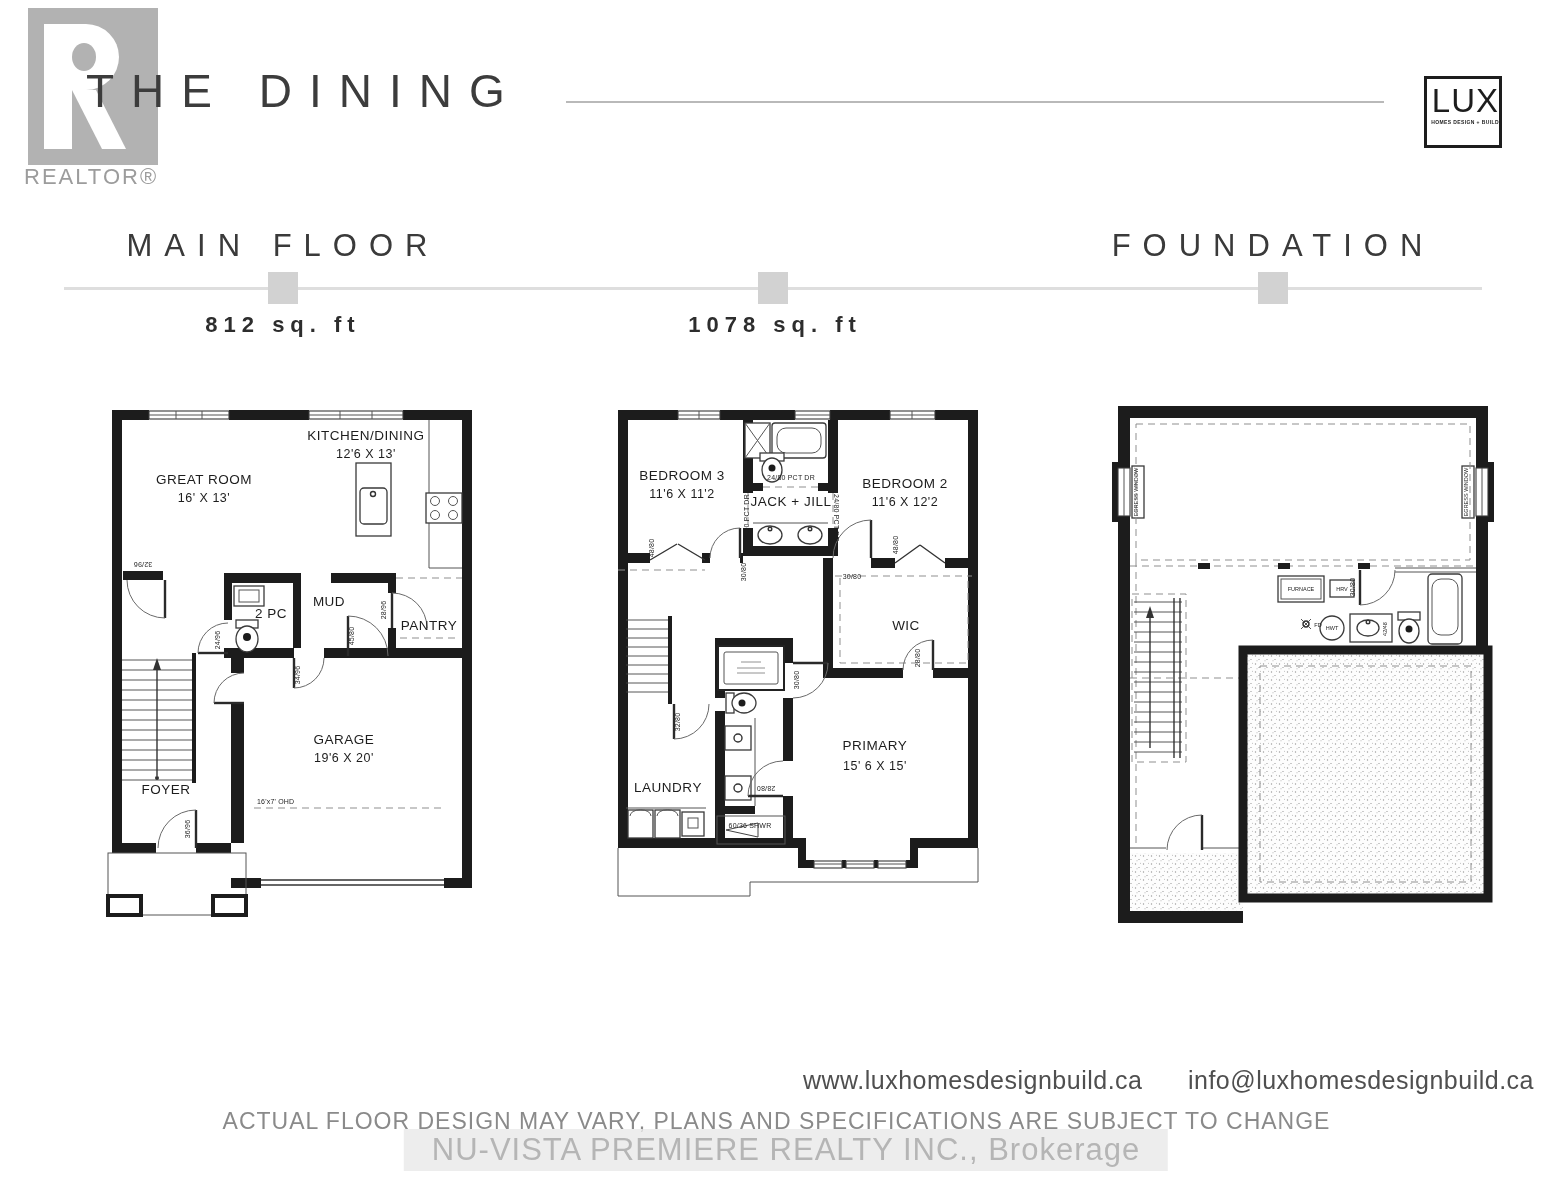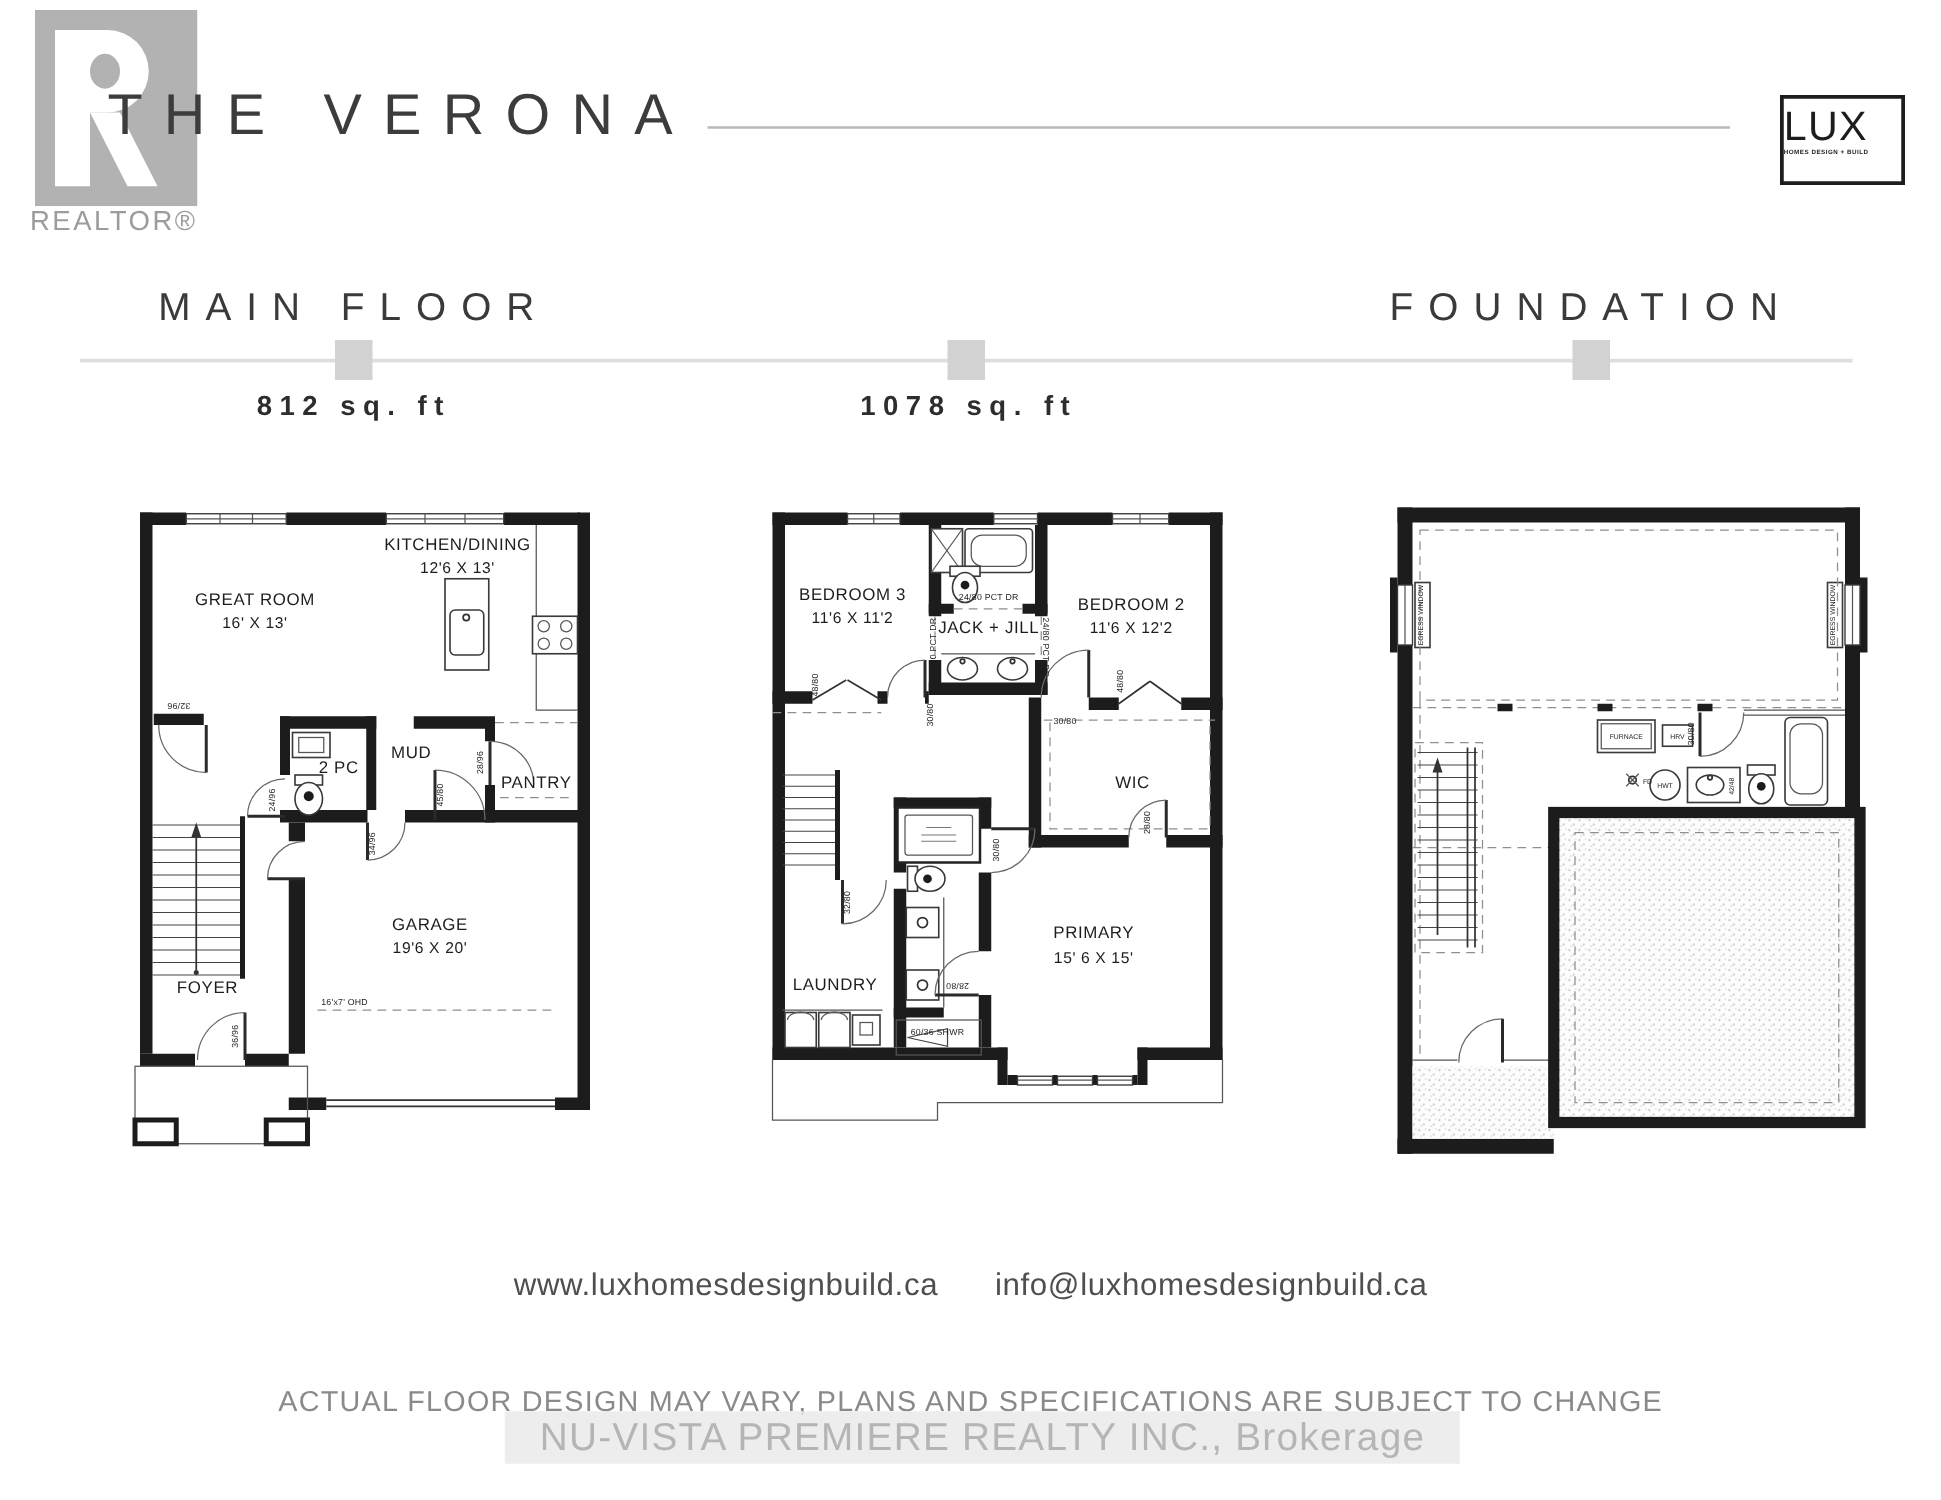--- a/index.html
+++ b/index.html
@@ -4,21 +4,21 @@
 <style>
   html,body{margin:0;padding:0;background:#ffffff;}
   .page{position:relative;width:1553px;height:1200px;background:#fff;overflow:hidden;
         font-family:"Liberation Sans",sans-serif;color:#222;}
   .abs{position:absolute;}
 
   
   .realtor-text{position:absolute;left:24px;top:164px;font-size:22px;letter-spacing:2px;color:#9c9c9c;font-weight:400;}
   .page-title{position:absolute;left:86px;top:64px;font-size:46px;font-weight:300;letter-spacing:17px;color:#3c3c3c;white-space:nowrap;z-index:3;}
   .title-rule{position:absolute;left:566px;top:101px;width:818px;height:2px;background:#b9b9b9;}
-  .lux-box{position:absolute;left:1424px;top:76px;width:100px;height:72px;border:3px solid #1d1d1d;box-sizing:border-box;text-align:left;}
+  .lux-box{position:absolute;left:1424px;top:76px;width:78px;height:72px;border:3px solid #1d1d1d;box-sizing:border-box;text-align:right;}
   .lux-name{font-size:33px;font-weight:300;letter-spacing:1px;color:#1d1d1d;line-height:1;margin-top:5px;}
   .lux-tagline{font-size:5px;letter-spacing:.4px;color:#1d1d1d;margin-top:2px;font-weight:700;}
 
   
   .floors-rule{position:absolute;left:64px;top:287px;width:1418px;height:3px;background:#dedede;}
   .rule-square{position:absolute;top:272px;width:30px;height:32px;background:#d2d2d2;}
   .floor-head{position:absolute;top:228px;transform:translateX(-50%);font-size:31px;font-weight:300;letter-spacing:12px;color:#3a3a3a;white-space:nowrap;}
   .floor-area{position:absolute;top:312px;transform:translateX(-50%);font-size:22px;font-weight:700;letter-spacing:6px;color:#2d2d2d;white-space:nowrap;}
 
   
@@ -34,42 +34,42 @@
   .tread{stroke:#444;stroke-width:.9;}
   .tiny{stroke:#777;stroke-width:.8;}
   text{fill:#1d1d1d;font-family:"Liberation Sans",sans-serif;}
   .rm{font-size:13.5px;letter-spacing:.5px;}
   .dm{font-size:12.5px;letter-spacing:.5px;}
   .dl{font-size:7px;letter-spacing:.2px;}
   .dt{font-size:5.5px;}
   .mid{text-anchor:middle;}
 
   
-  .footer-contact{position:absolute;top:1014px;left:0;width:100%;text-align:center;font-size:25px;color:#4f4f4f;letter-spacing:.5px;}
+  .footer-contact{position:absolute;top:1066px;left:0;width:100%;text-align:right;font-size:25px;color:#4f4f4f;letter-spacing:.5px;}
   .footer-contact span{margin:0 19px;}
   .disclaimer{position:absolute;top:1108px;left:0;width:100%;text-align:center;font-size:23px;color:#8a8a8a;letter-spacing:1px;}
   .watermark{position:absolute;top:1129px;left:786px;transform:translateX(-50%);
              background:rgba(232,232,232,.78);color:#b5b5b5;font-size:31px;letter-spacing:1px;
              padding:3px 28px;white-space:nowrap;}
 </style>
 </head>
 <body>
 
 <div class="page">
 
   <svg class="abs" style="left:28px;top:8px" width="130" height="157" viewBox="0 0 130 157">
     <rect x="0" y="0" width="130" height="157" fill="#b2b2b2"></rect>
     <rect x="16" y="16" width="28" height="125" fill="#fff"></rect>
     <path d="M44,16 h14 a33,33 0 0 1 0,66 h-14 z" fill="#fff"></path>
     <ellipse cx="56" cy="49" rx="12" ry="14" fill="#b2b2b2"></ellipse>
     <polygon points="44,82 68,82 98,141 74,141" fill="#fff"></polygon>
   </svg>
   <div class="realtor-text">REALTOR®</div>
 
-  <div class="page-title">THE VERONA</div>
+  <div class="page-title">THE DINING</div>
   <div class="title-rule"></div>
 
   <div class="lux-box">
     <div class="lux-name">LUX</div>
     <div class="lux-tagline">HOMES DESIGN + BUILD</div>
   </div>
 
   <div class="floors-rule"></div>
   <div class="rule-square" style="left:268px"></div>
   <div class="rule-square" style="left:758px"></div>

